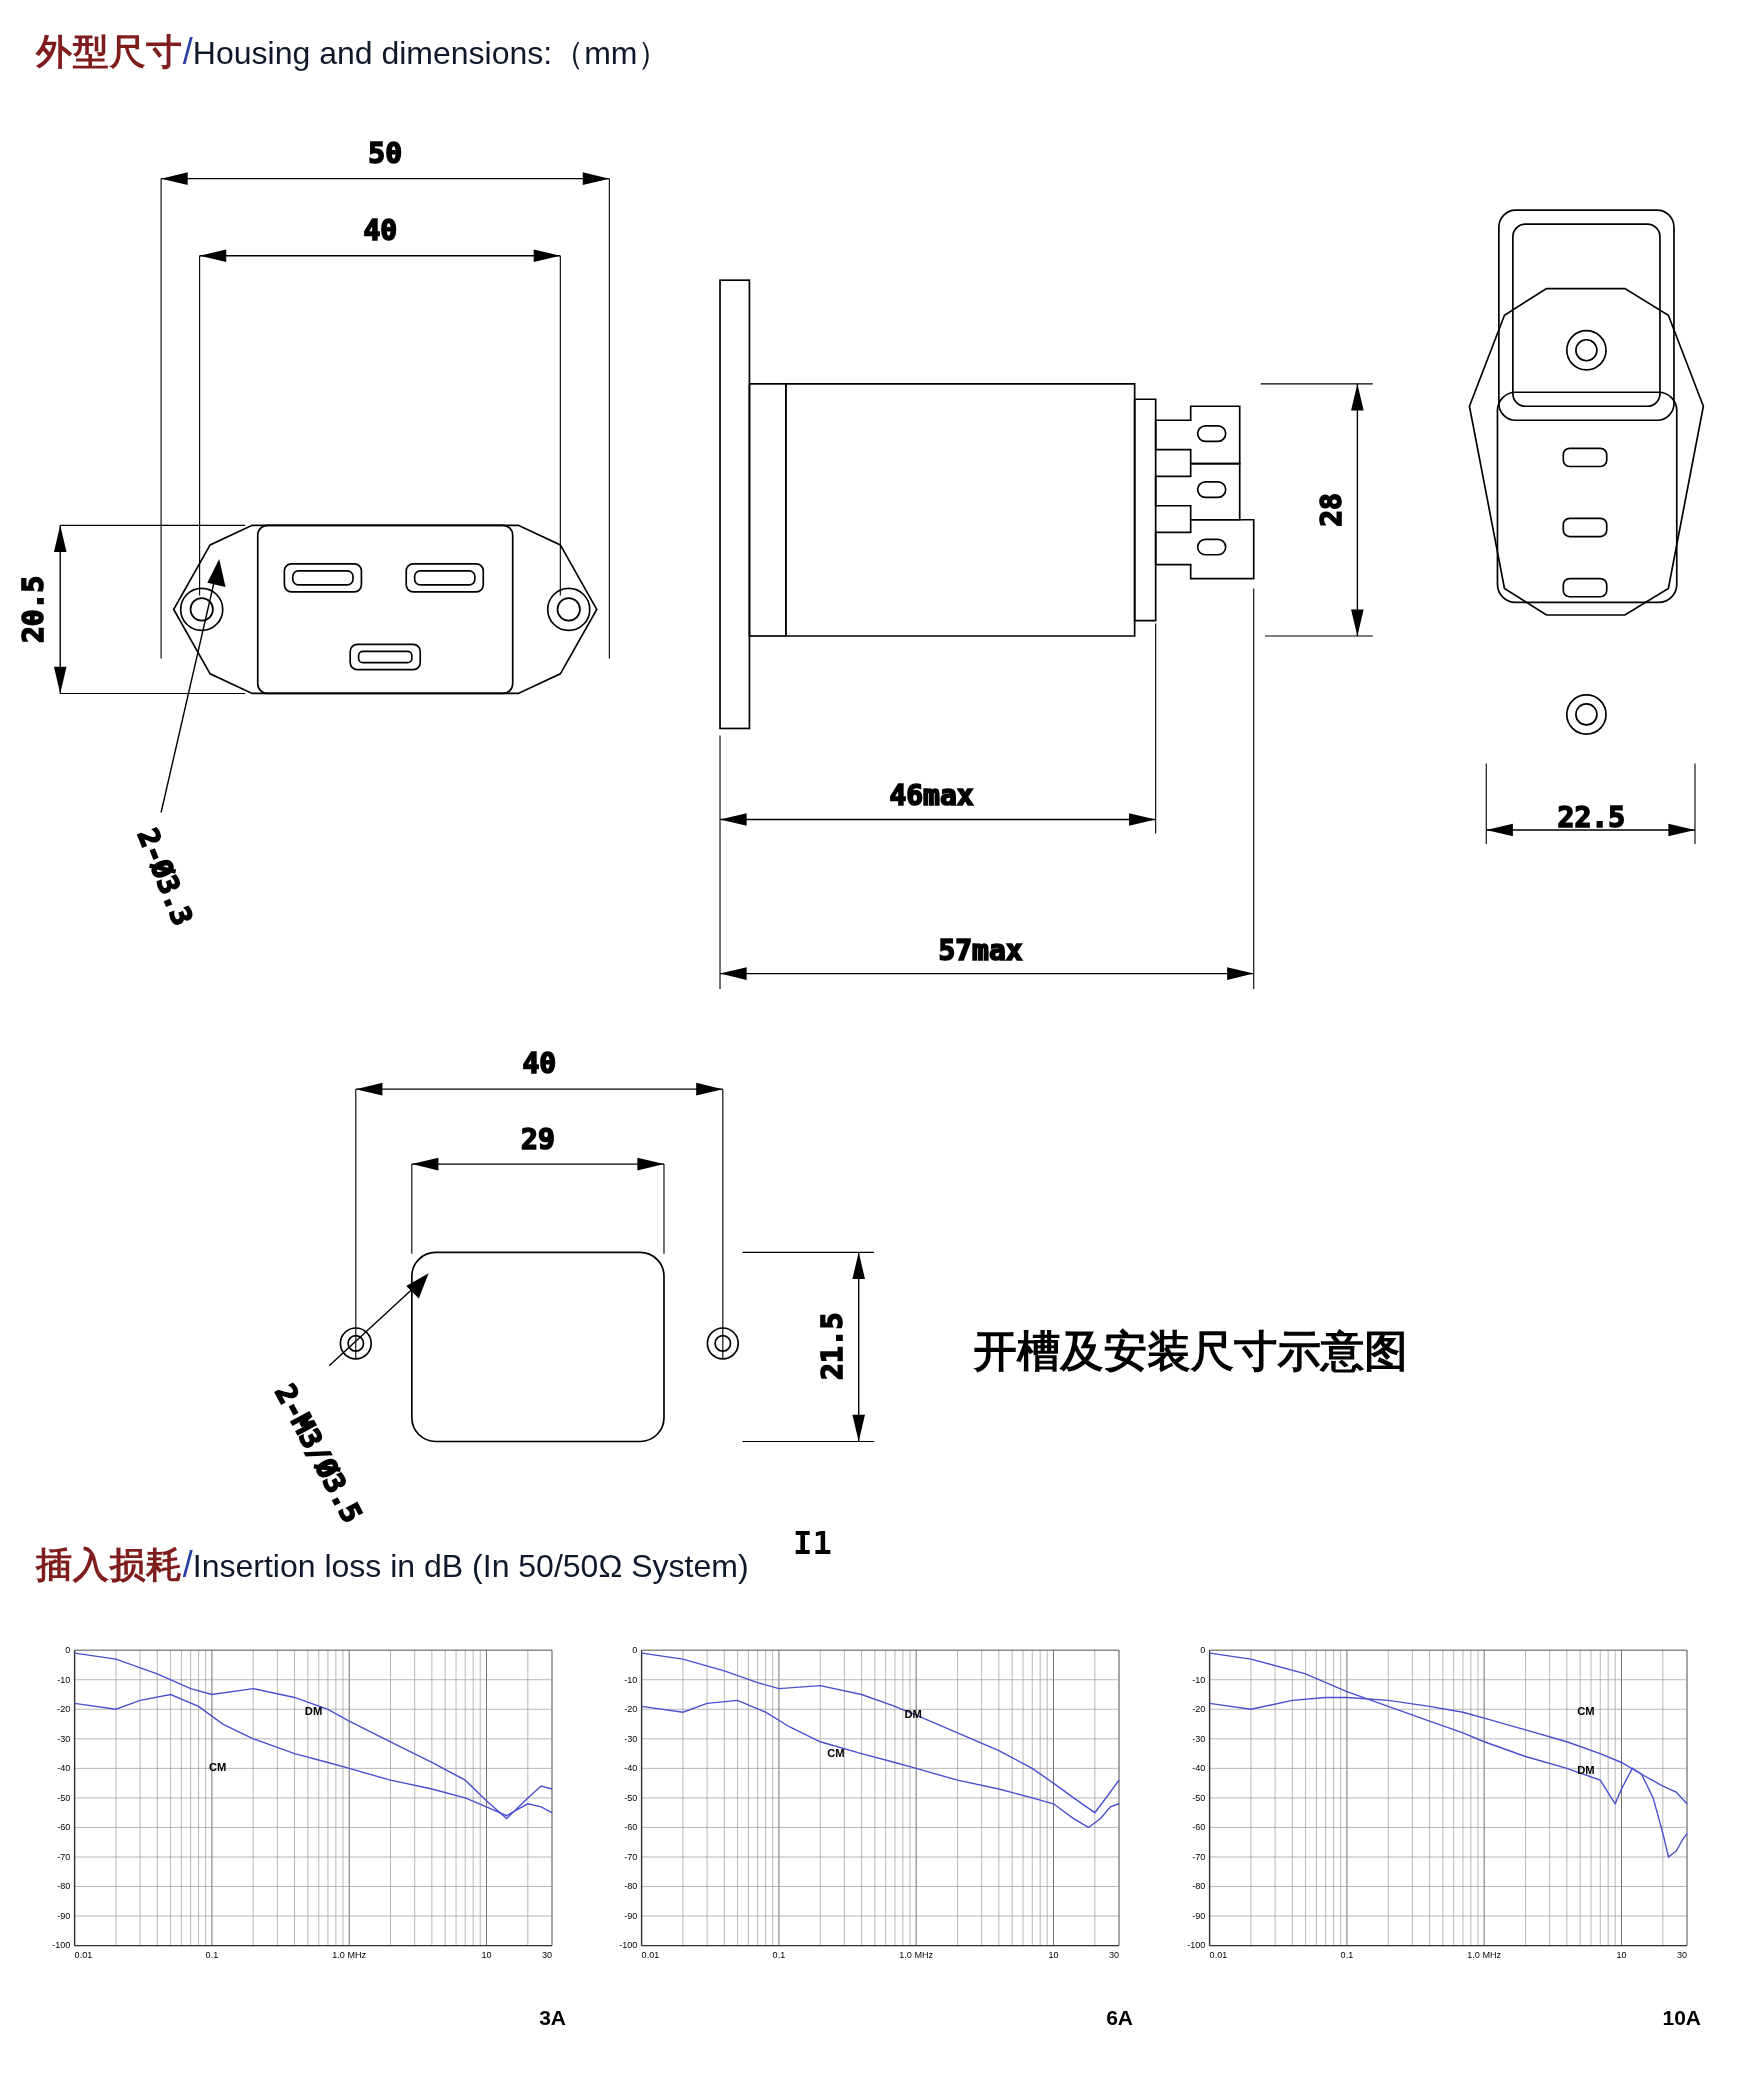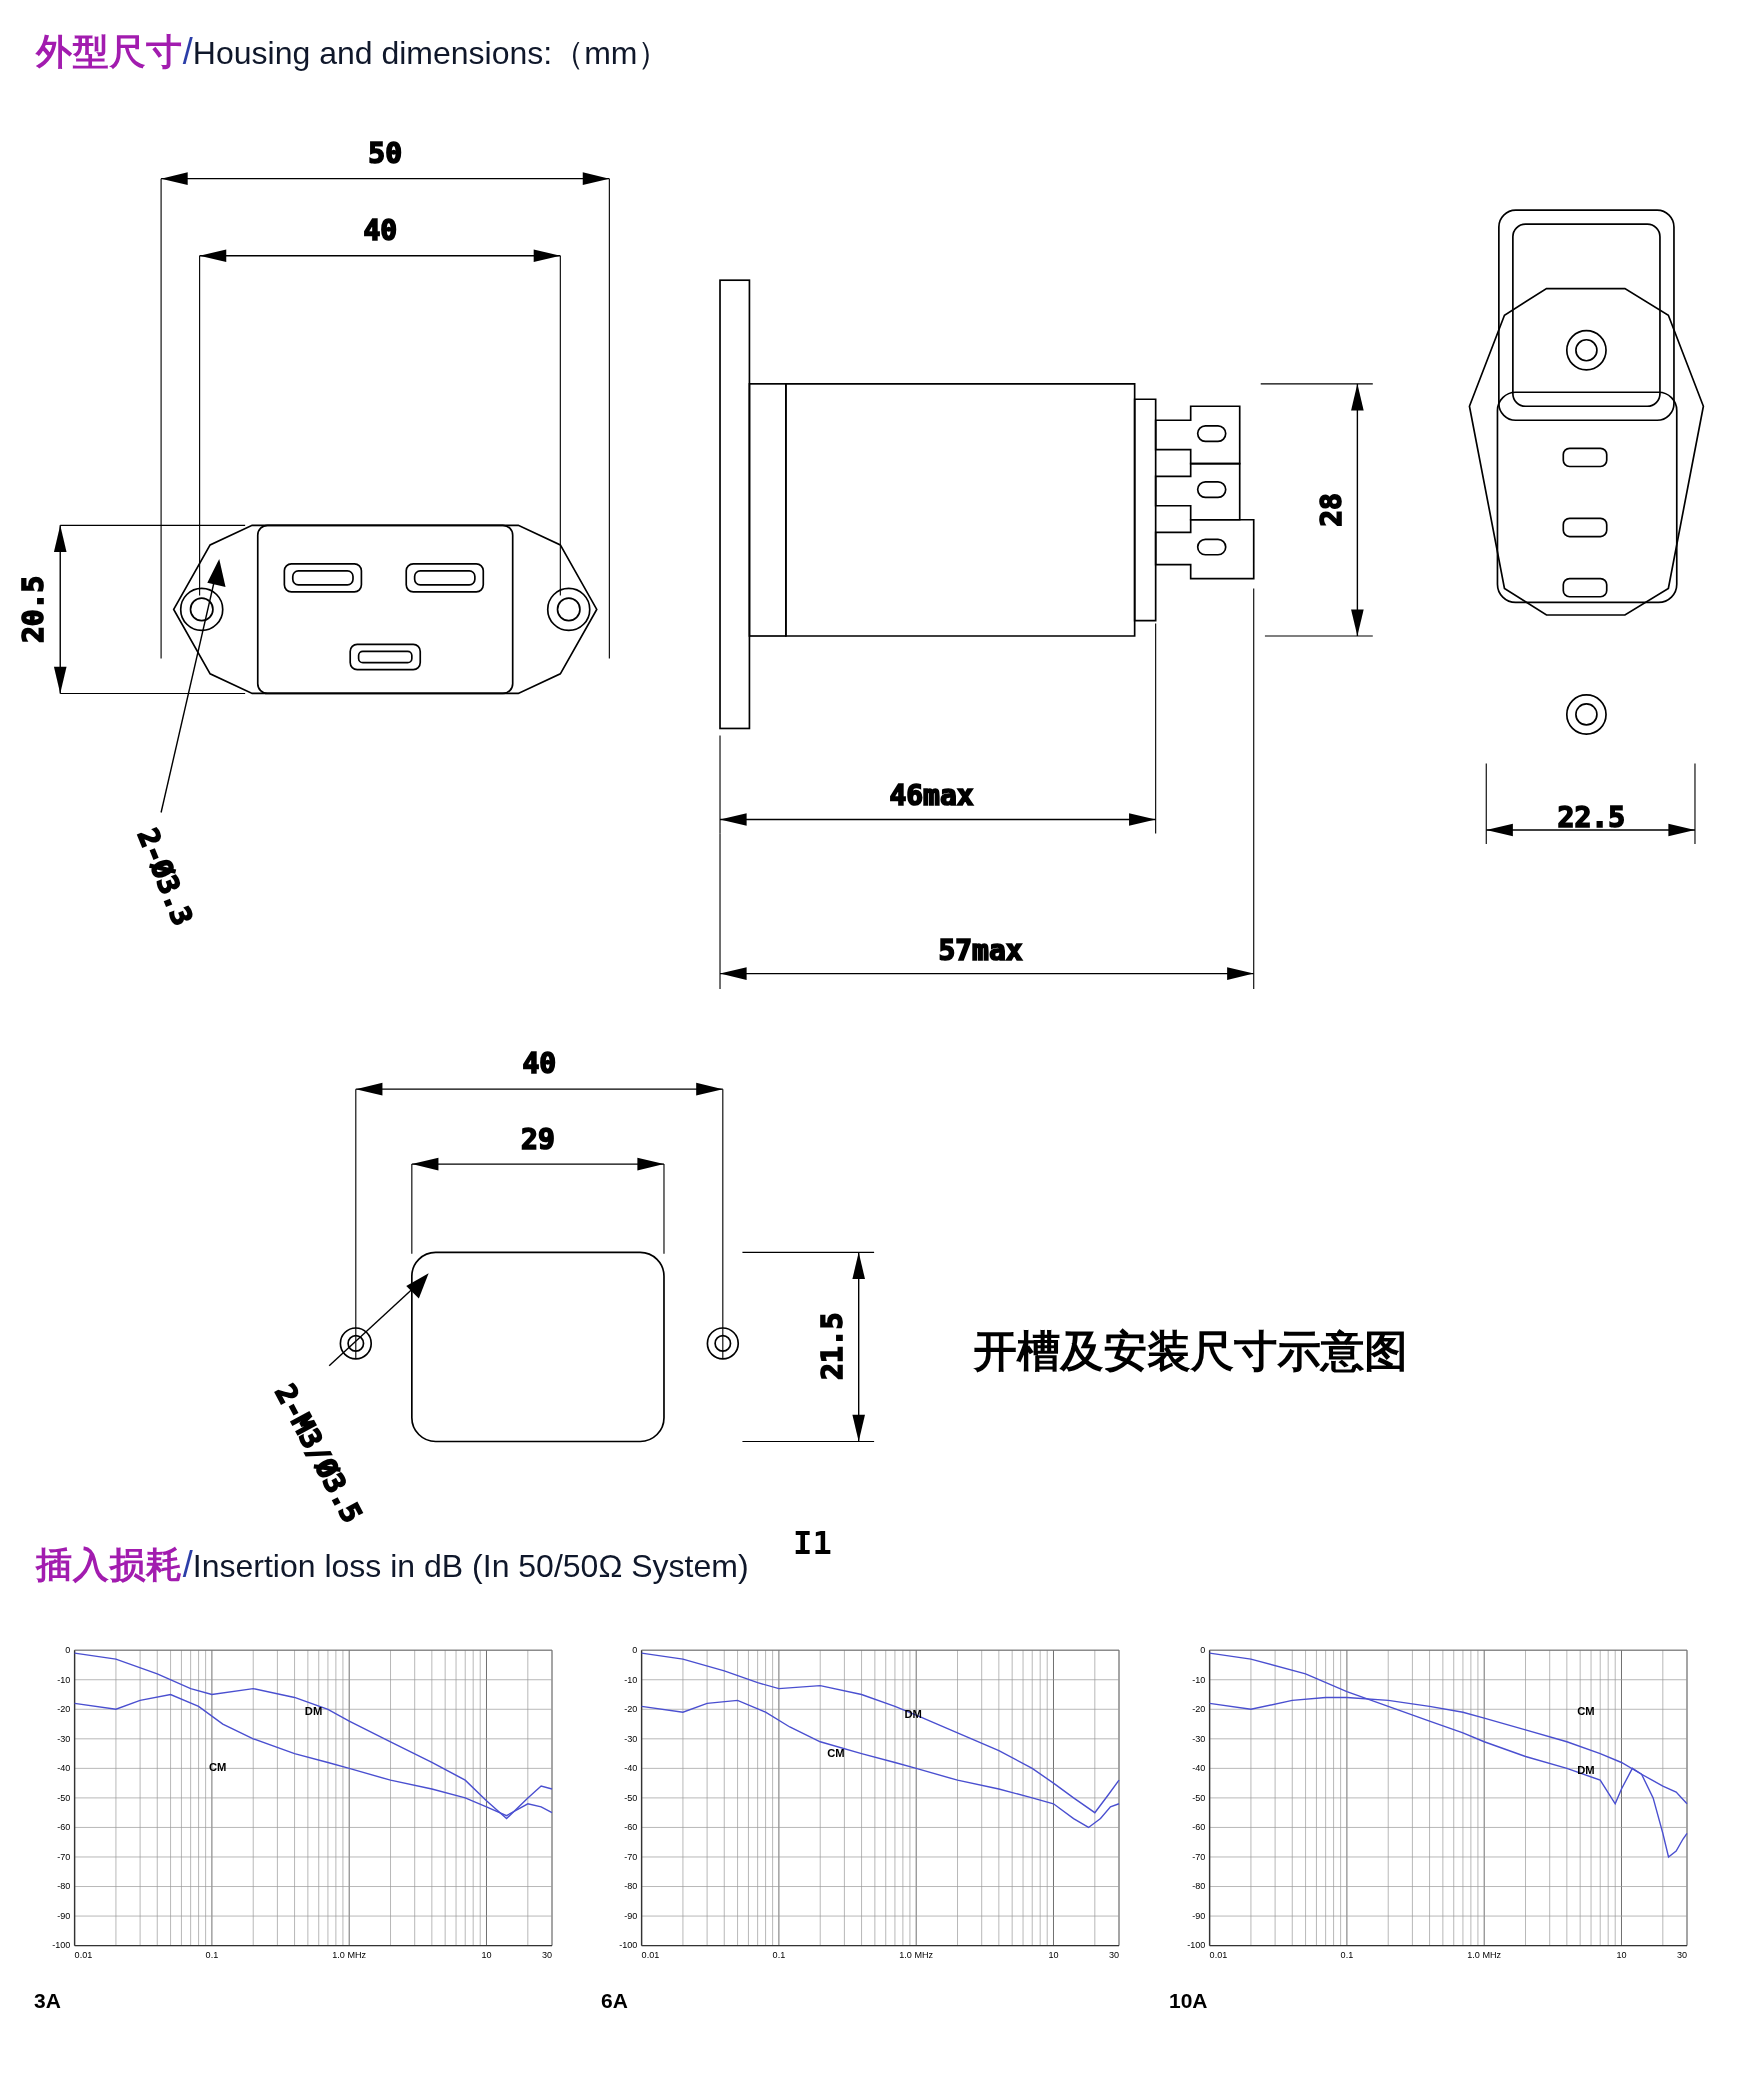--- a/index.html
+++ b/index.html
@@ -22,21 +22,21 @@
   }
 
   
   .section-heading {
     position: absolute;
     white-space: nowrap;
     font-size: 36px;
     line-height: 1;
   }
   .section-heading .cn {
-    color: #a21caf;
+    color: #7f1d1d;
     font-weight: bold;
     letter-spacing: 0.7px;
   }
   .section-heading .slash {
     color: #2b3ea8;
     font-weight: normal;
   }
   .section-heading .en {
     color: #0f172a;
     font-weight: normal;
@@ -69,24 +69,24 @@
     fill: #000;
     font-weight: bold;
   }
 
   
   .chart-block {
     position: absolute;
     width: 532px;
   }
   .chart-caption {
-    text-align: left;
+    text-align: right;
     font-size: 21px;
     font-weight: bold;
-    margin-top: 7px;
+    margin-top: 24px;
     font-family: "Liberation Sans", sans-serif;
   }
   .chart-svg-wrap { width: 532px; height: 350px; }
   .grid-line { stroke: #9a9a9a; stroke-width: 1; }
   .grid-line-major { stroke: #6e6e6e; stroke-width: 1.4; }
   .axis-line { stroke: #333; stroke-width: 2; }
   .tick-text {
     font-family: "Liberation Sans", sans-serif;
     font-size: 13px;
     fill: #000;

